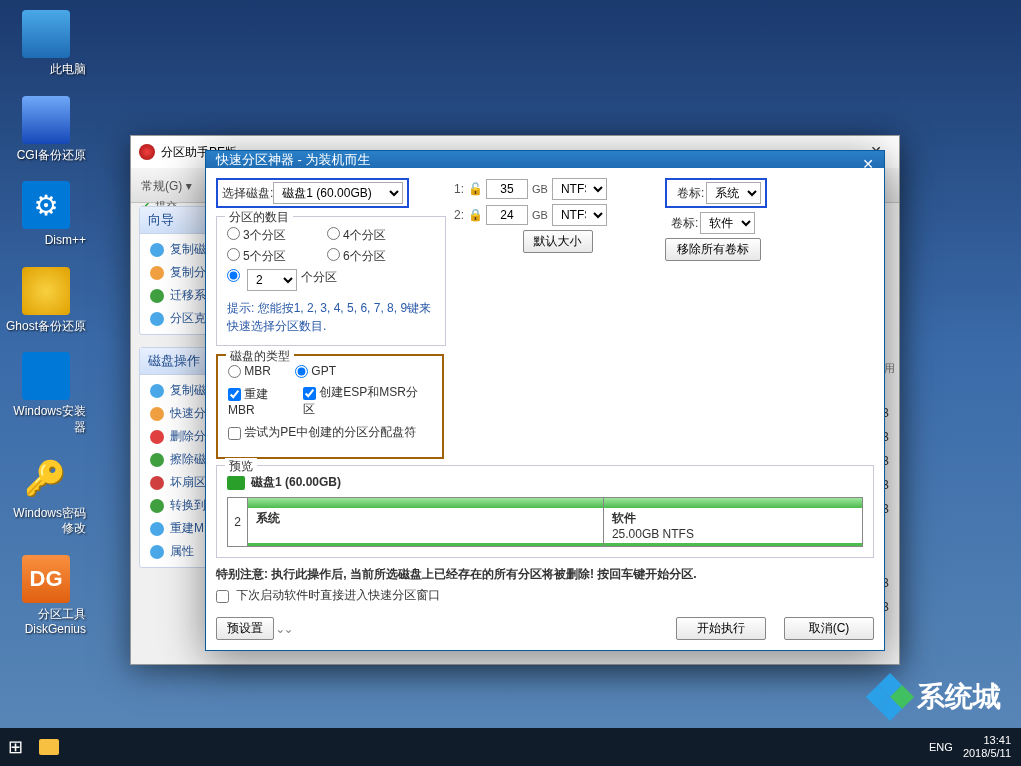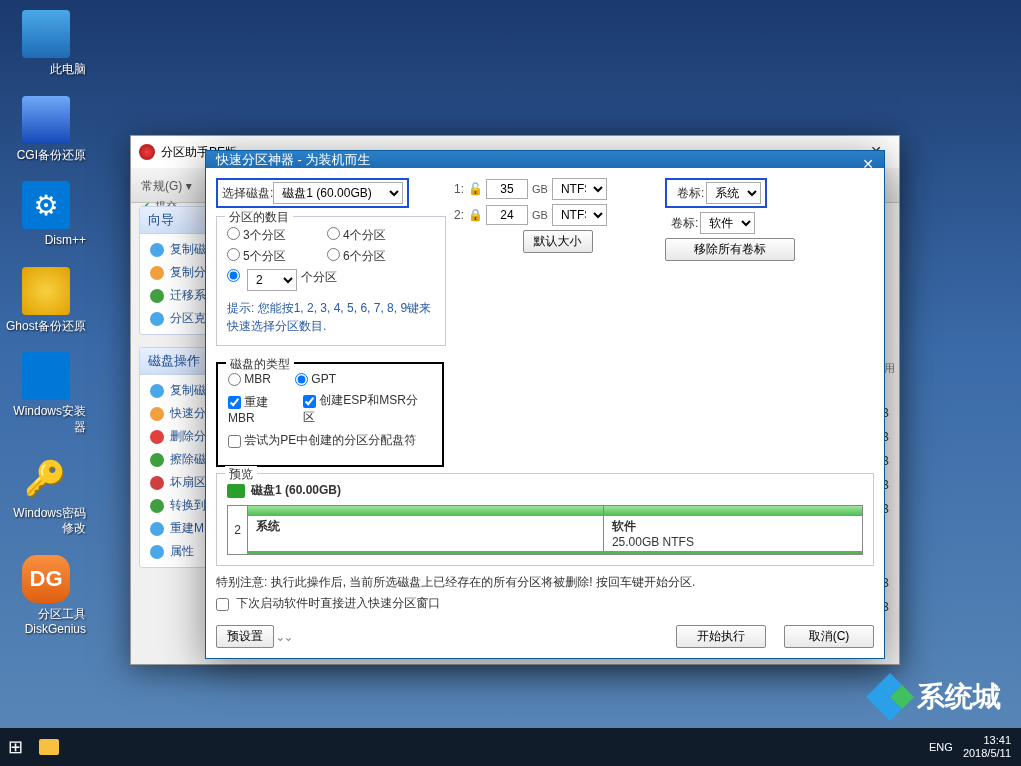--- a/index.html
+++ b/index.html
@@ -71,21 +71,21 @@
 .disk-hdr .dicon2 { width:18px; height:14px; background:#2aa02a; border-radius:2px; margin-right:6px; }
 .disk-bar { display: flex; border: 1px solid #888; height: 50px; }
 .disk-slot { position: relative; padding: 4px 8px; font-size: 12px; }
 .disk-slot .sname { font-weight: bold; font-size: 12px; }
 .disk-slot.num { width:20px; border-right:1px solid #888; display:flex; align-items:center; justify-content:center; font-size:12px; }
 .disk-slot.main { border-right: 1px solid #888; }
 .disk-slot .cap { position:absolute; left:0; right:0; top:0; height:10px; background: linear-gradient(#9de69d,#4dbb4d); }
 .disk-slot .capb { position:absolute; left:0; right:0; bottom:0; height:3px; background:#4dbb4d; }
 .disk-slot .inner { position: relative; padding-top: 8px; }
 
-.note { font-size: 12px; color: #333; margin: 8px 0 4px; }
+.note { font-size: 12px; color: #333; margin: 8px 0 4px; font-weight: bold; }
 .chkrow { display:flex; align-items:center; font-size:12px; margin-bottom:13px; }
 .chkrow input { margin-right:4px; }
 
 .btmbtns { display: flex; align-items: center; }
 .btmbtns .spacer { flex: 1; }
 .chevrons { letter-spacing: -2px; color: #888; }
 
 
 .taskbar { position: absolute; left: 0; right: 0; bottom: 0; height: 38px; background: #111c2a; display: flex; align-items: center; }
 .taskbar .titem { height: 38px; padding: 0 8px; display: flex; align-items: center; color: #fff; font-size: 12px; cursor: pointer; }
@@ -123,21 +123,21 @@
   </div>
   <div class="dicon">
     <div class="iimg" style="background:#0078d7;"></div>
     <div class="ilbl">Windows安装器</div>
   </div>
   <div class="dicon">
     <div class="iimg" style="color:#f8c020; font-size:34px;">🔑</div>
     <div class="ilbl">Windows密码修改</div>
   </div>
   <div class="dicon">
-    <div class="iimg" style="background:linear-gradient(#f89040,#e06010); color:#fff; font-weight:bold; font-size:22px;border-radius:15px;">DG</div>
+    <div class="iimg" style="background:linear-gradient(#f89040,#e06010); color:#fff; font-weight:bold; font-size:22px;">DG</div>
     <div class="ilbl">分区工具DiskGenius</div>
   </div>
 </div>
 
 <div class="bgwin">
   <div class="whdr">
     <span style="width:16px;height:16px;background:radial-gradient(#f04040,#a01010);border-radius:50%;margin-right:6px;"></span>
     <span>分区助手PE版</span>
   </div>
   <div class="wclose">✕</div>
@@ -302,26 +302,26 @@
           <span class="redbox">
             <span class="vlabel">卷标:</span>
             <select class="vol"><option>系统</option></select>
           </span>
         </div>
         <div class="part-row">
           <span class="vlabel">卷标:</span>
           <select class="vol"><option>软件</option></select>
         </div>
         <div style="margin-top:2px">
-          <button class="btn" style="width:130px">移除所有卷标</button>
-        </div>
-      </div>
-    </div>
-
-    <div class="fieldset" style="border:2px solid #000000; width:228px; margin-top:16px">
+          <button class="btn" style="width:96px">移除所有卷标</button>
+        </div>
+      </div>
+    </div>
+
+    <div class="fieldset" style="border:2px solid #a16207; width:228px; margin-top:8px">
       <div class="fstitle">磁盘的类型</div>
       <div class="row">
         <label style="margin-right:24px"><input type="radio" name="dt" style=""> <span>MBR</span></label>
         <label><input type="radio" name="dt" checked="" style=""> <span>GPT</span></label>
       </div>
       <div class="row">
         <label style="margin-right:10px"><input type="checkbox" checked="" style=""> <span>重建MBR</span></label>
         <label><input type="checkbox" checked="" style=""> <span>创建ESP和MSR分区</span></label>
       </div>
       <div class="row">

